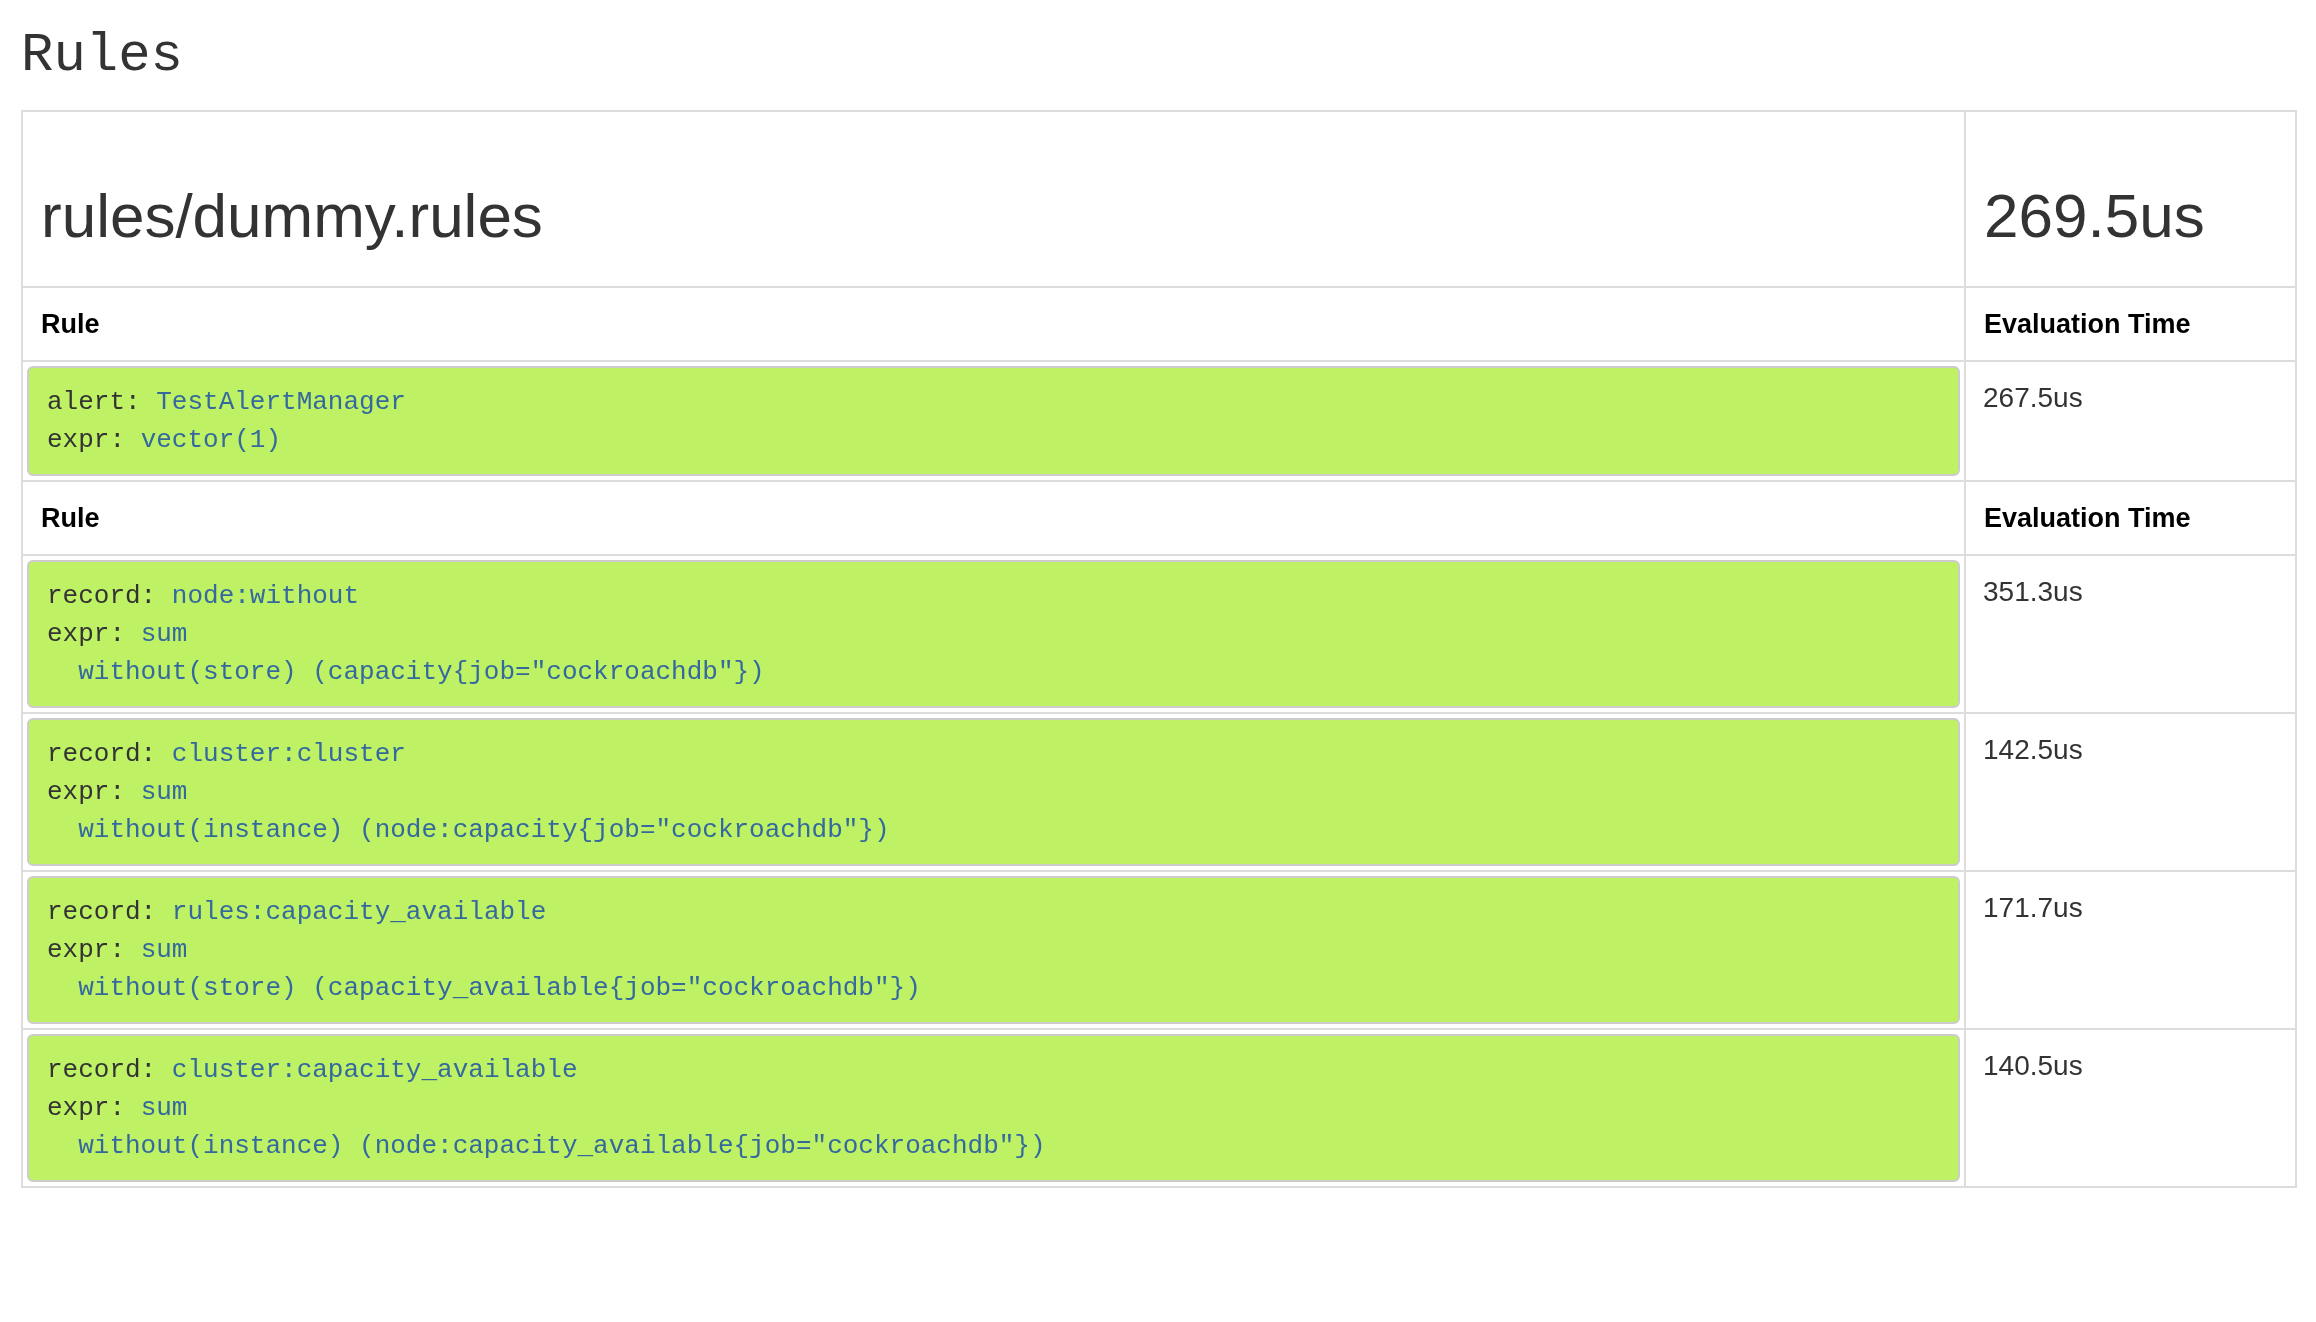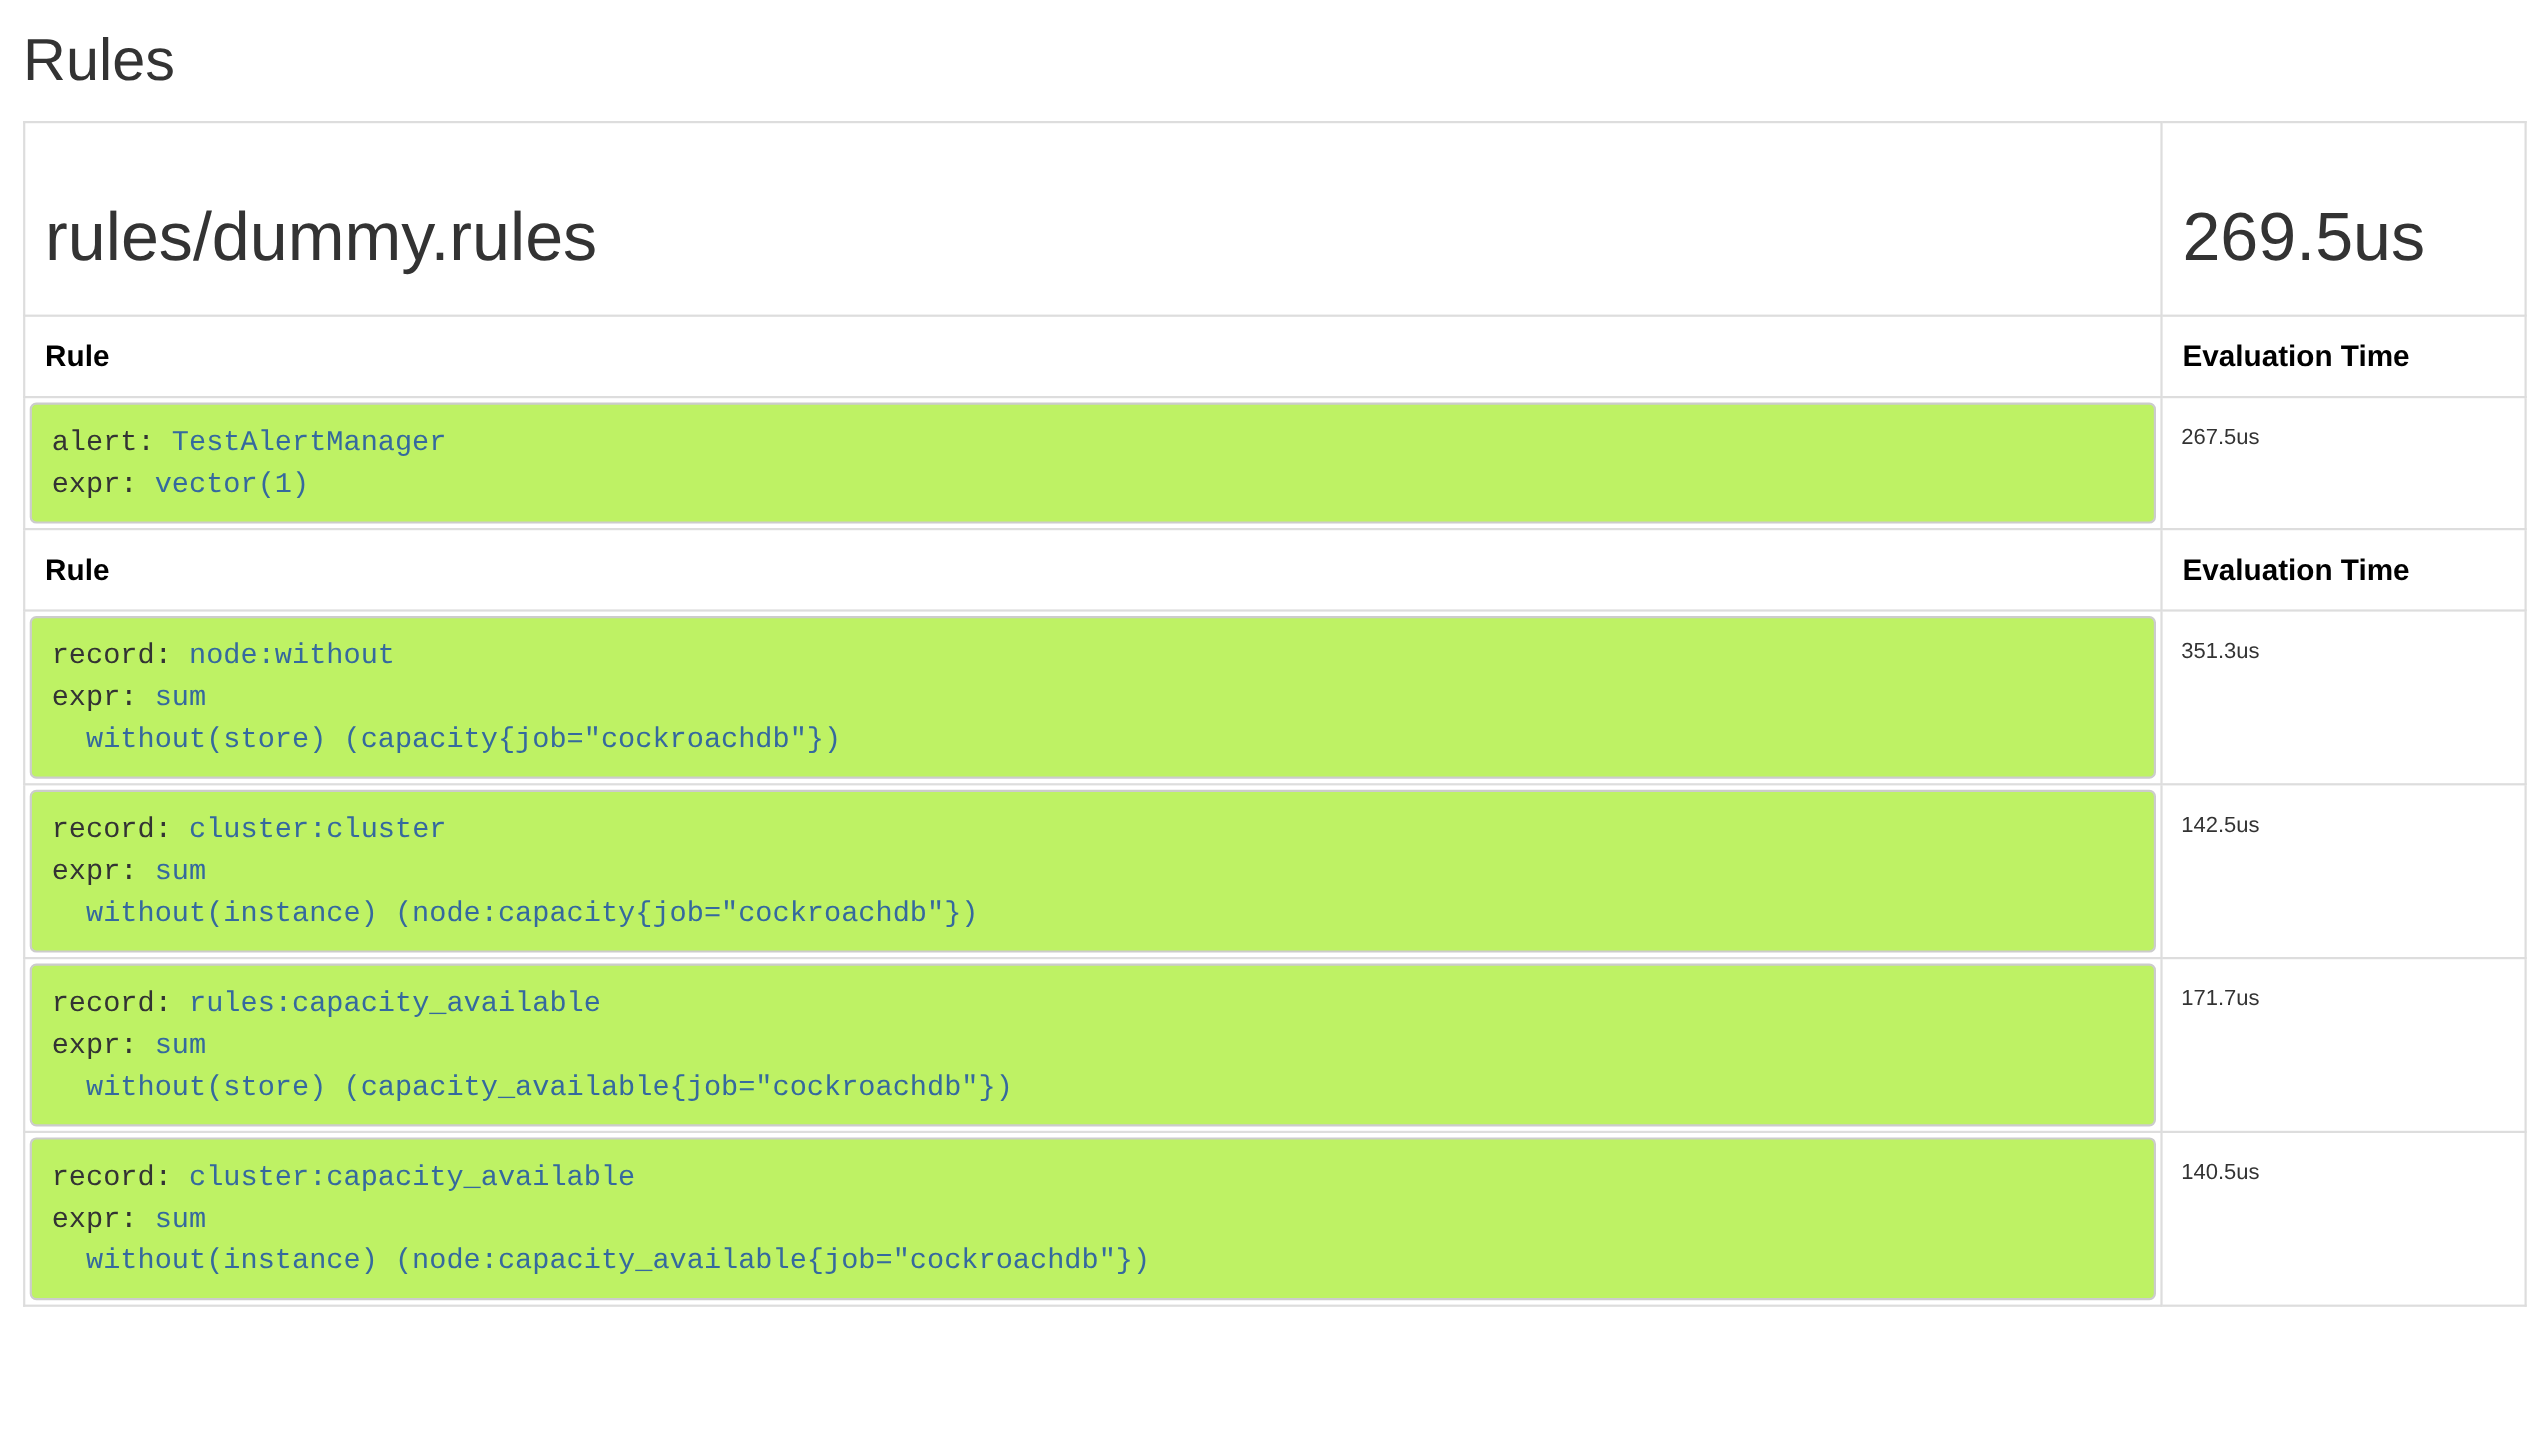--- a/index.html
+++ b/index.html
@@ -18,20 +18,21 @@
   }
   .container {
     padding: 0 21px;
   }
   .page-title {
     font-size: 54px;
     line-height: 59px;
     font-weight: 400;
     color: #333333;
     margin: 26px 0 25px 0;
+    font-family: Liberation Mono, monospace;
   }
   table.rules-table {
     border-collapse: collapse;
     width: 100%;
     table-layout: fixed;
   }
   .rules-table th,
   .rules-table td {
     border: 2px solid #dddddd;
     text-align: left;
@@ -74,21 +75,21 @@
     color: #333333;
     white-space: pre;
     overflow: hidden;
   }
   pre.rule-code a {
     color: #35699e;
     text-decoration: none;
   }
   td.time-cell {
     padding: 16px 17px;
-    font-size: 20px;
+    font-size: 28px;
     line-height: 40px;
     color: #333333;
   }
 </style>
 </head>
 <body>
 
 <div class="container">
   <h1 class="page-title">Rules</h1>
 

